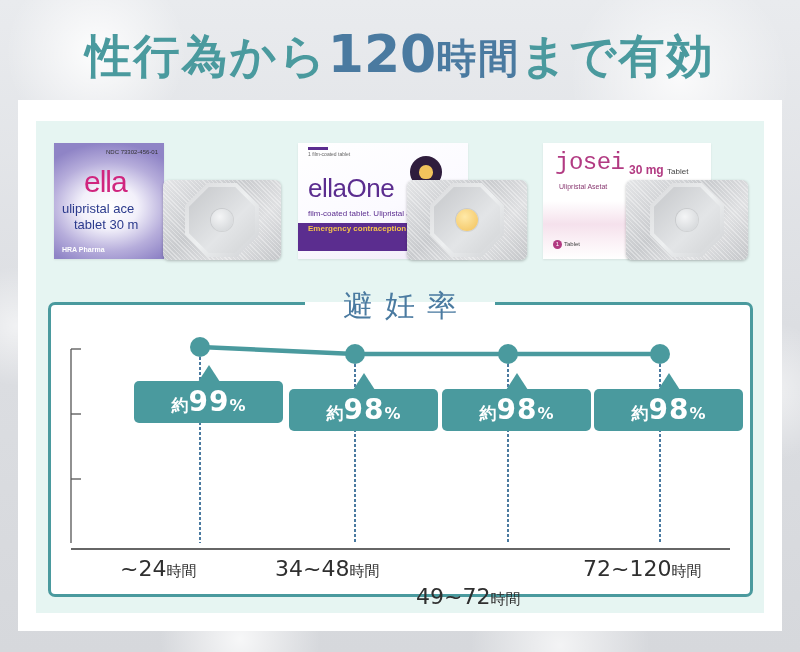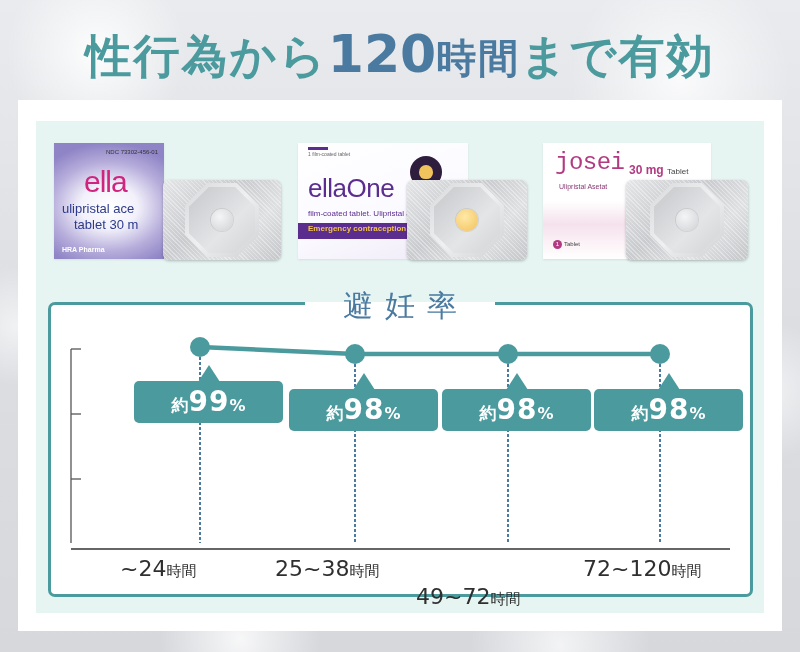--- a/index.html
+++ b/index.html
@@ -133,21 +133,21 @@
   .ellaone .brand {
     position: absolute; left: 10px; top: 30px;
     font-family: "Liberation Sans", sans-serif;
     font-size: 26px; color: #5b2d8f; letter-spacing: -0.5px;
   }
   .ellaone .film {
     position: absolute; left: 10px; top: 66px;
     font-size: 8px; color: #5b2d8f; white-space: nowrap; font-family: "Liberation Sans", sans-serif;
   }
   .ellaone .strip {
-    position: absolute; left: 0; top: 80px; width: 100%; height: 16px; background: #5b2d8f;
+    position: absolute; left: 0; top: 80px; width: 100%; height: 28px; background: #5b2d8f;
   }
   .ellaone .strip span {
     position: absolute; left: 10px; top: 1px;
     font-size: 8px; font-weight: bold; color: #f3c24d; white-space: nowrap; font-family: "Liberation Sans", sans-serif;
   }
 
   
   .josei .box {
     left: 543px; width: 168px;
     background: linear-gradient(180deg, #ffffff 0%, #ffffff 50%, #f5e1ec 70%, #fbf1f6 85%, #ffffff 100%);
@@ -316,20 +316,20 @@
   <span class="pre">約</span><span class="val">98</span><span class="pct">%</span>
 </div>
 <div class="callout" style="left:594px; top:389px;">
   <span class="pre">約</span><span class="val">98</span><span class="pct">%</span>
 </div>
 
 <div class="xlabel" style="left:120px;">
   <span class="range">~24</span><span class="unit">時間</span>
 </div>
 <div class="xlabel" style="left:275px;">
-  <span class="range">25~38</span><span class="unit">時間</span>
+  <span class="range">34~48</span><span class="unit">時間</span>
 </div>
 <div class="xlabel" style="left:416px;margin-top:28px;">
   <span class="range">49~72</span><span class="unit">時間</span>
 </div>
 <div class="xlabel" style="left:583px;">
   <span class="range">72~120</span><span class="unit">時間</span>
 </div>
 
 </body></html>

